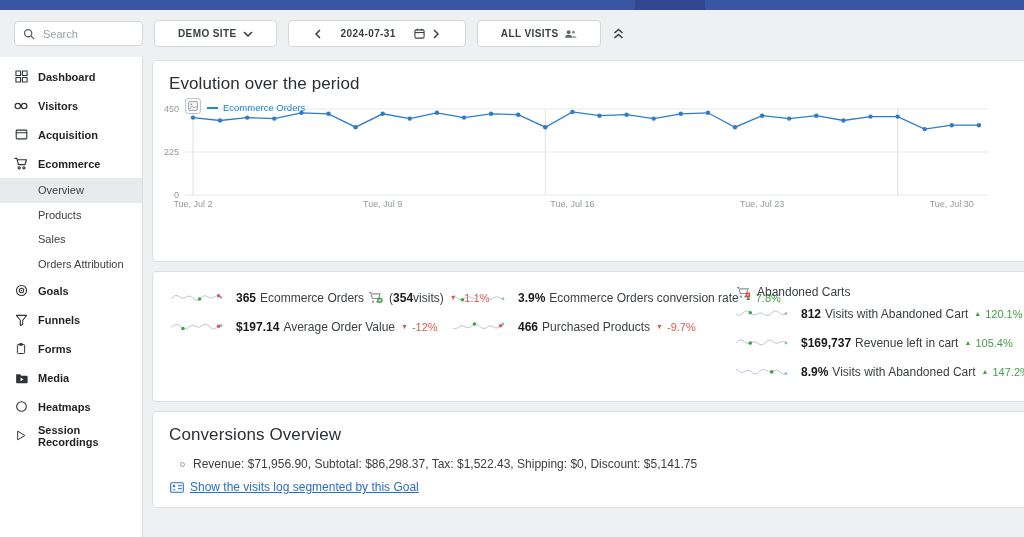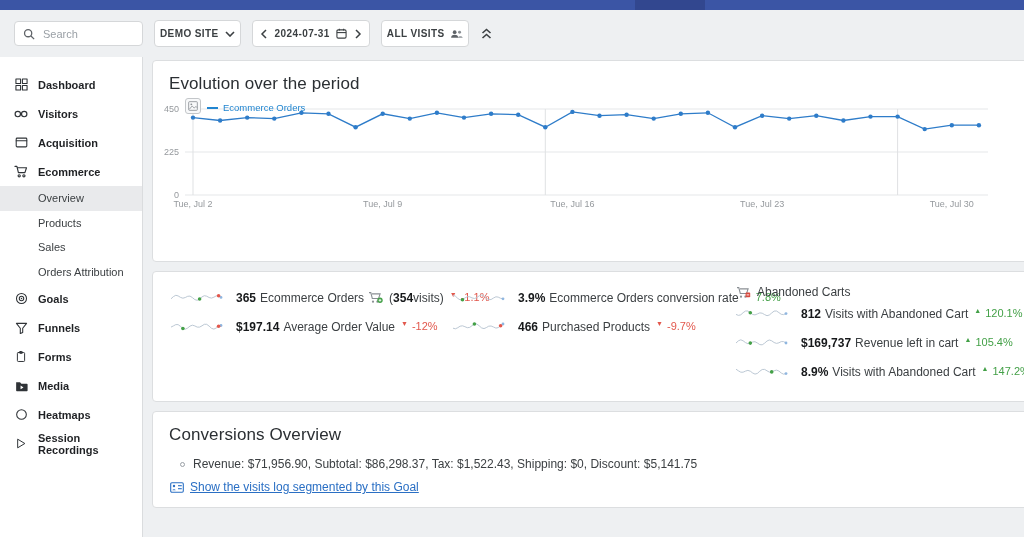--- a/index.html
+++ b/index.html
@@ -11,27 +11,27 @@
   .navbar-seg{position:absolute;left:635px;top:0;width:70px;height:100%;background:#32478f;}
   
   .toolbar{height:47px;display:flex;align-items:center;gap:11px;padding-left:14px;
            background:#eef0f2;}
   .search{display:flex;align-items:center;gap:6px;width:129px;height:25px;background:#fff;
           border:1px solid #d5d7d9;border-radius:4px;padding:4px 8px;}
   .search input{border:none;outline:none;width:100%;font-size:11px;color:#333;
           background:transparent;font-family:inherit;}
   .search input::placeholder{color:#9aa0a6;}
   .tbtn{display:flex;align-items:center;gap:6px;height:27px;background:#fff;
-        border:1px solid #d5d7d9;border-radius:4px;padding:0 5px;font-size:10px;
+        border:1px solid #d5d7d9;border-radius:4px;padding:0 23px;font-size:10px;
         font-weight:700;letter-spacing:.4px;color:#3c4043;cursor:pointer;white-space:nowrap;}
   .tbtn .nav-arrow{display:flex;padding:0 2px;cursor:pointer;}
   .collapse-btn{display:flex;align-items:center;cursor:pointer;margin-left:1px;}
   
   .layout{display:flex;height:480px;}
-  .sidebar{width:143px;background:#fff;border-right:1px solid #dadcde;padding-top:13px;flex:none;}
+  .sidebar{width:143px;background:#fff;border-right:1px solid #dadcde;padding-top:5px;flex:none;}
   .side-item{display:flex;align-items:center;height:29px;padding-left:14px;gap:10px;cursor:pointer;}
   .side-item.sub{height:24.5px;padding-left:38px;}
   .side-item.cat .side-label{font-weight:700;font-size:11px;color:#1f2124;}
   .side-item.sub .side-label{font-size:11px;color:#3c4043;}
   .side-item.selected{background:#e9eaec;}
   .side-icon{width:14px;height:14px;display:flex;align-items:center;justify-content:center;flex:none;}
   .main{flex:1;padding:3px 21px 0 9px;}
   .card{background:#fff;border:1px solid #dcdee0;border-radius:4px;margin-bottom:9px;}
   .card-title{font-size:17px;font-weight:400;color:#2b2f33;margin:0;letter-spacing:.1px;}
   
@@ -40,21 +40,21 @@
   .legend{position:absolute;left:48px;top:3px;display:flex;align-items:center;gap:5px;
           font-size:9.5px;color:#2185d0;}
   .legend-dash{width:11px;height:2px;background:#2185d0;}
   .export-btn{position:absolute;left:26px;top:-1px;width:16px;height:16px;border:1px solid #c3c6c9;
           border-radius:3px;background:#f8f9fa;display:flex;align-items:center;
           justify-content:center;cursor:pointer;}
   #evo-svg text{font-family:"Liberation Sans",sans-serif;font-size:9px;fill:#95999d;}
   
   #metrics-card{height:131px;padding:13px 16px 0;display:grid;grid-template-columns:282px 283px 1fr;}
   .metric-row{display:flex;align-items:center;gap:9px;margin-bottom:16px;height:13px;}
-  .m-text{font-size:12px;color:#3c4043;white-space:nowrap;display:flex;align-items:flex-start;gap:4px;}
+  .m-text{font-size:12px;color:#3c4043;white-space:nowrap;display:flex;align-items:center;gap:4px;}
   .m-val{font-weight:700;color:#17191b;}
   .tri{font-size:7px;line-height:1;margin-left:2px;}
   .t-up{color:#43a047;}
   .t-down{color:#e2574c;}
   .delta{font-size:11px;}
   .abn-header{display:flex;align-items:center;gap:6px;font-size:12px;color:#3c4043;
               margin-bottom:8px;margin-left:2px;}
   .spark{display:flex;flex:none;}
   
   #conv-card{height:97px;padding:13px 16px;}
@@ -92,21 +92,21 @@
   </div>
 
   <div class="tbtn">
     <span class="nav-arrow">
       <span style="display:flex;">
         <svg width="7" height="10" viewBox="0 0 7 10">
             <polyline points="6,1 2,5 6,9" fill="none" stroke="#3c4043" stroke-width="1.5"></polyline>
           </svg>
       </span>
     </span>
-    <span style="margin:0 0;">2024-07-31</span>
+    <span style="margin:0 12px;">2024-07-31</span>
     <span style="display:flex;">
       <svg width="11" height="11" viewBox="0 0 12 12">
           <rect x="1" y="2" width="10" height="9" rx="1.5" fill="none" stroke="#3c4043" stroke-width="1.2"></rect>
           <line x1="1" y1="5" x2="11" y2="5" stroke="#3c4043" stroke-width="1.2"></line>
           <line x1="3.7" y1="0.8" x2="3.7" y2="2.6" stroke="#3c4043" stroke-width="1.2"></line>
           <line x1="8.3" y1="0.8" x2="8.3" y2="2.6" stroke="#3c4043" stroke-width="1.2"></line>
         </svg>
       </span>
     <span class="nav-arrow">
       <span style="display:flex;">

